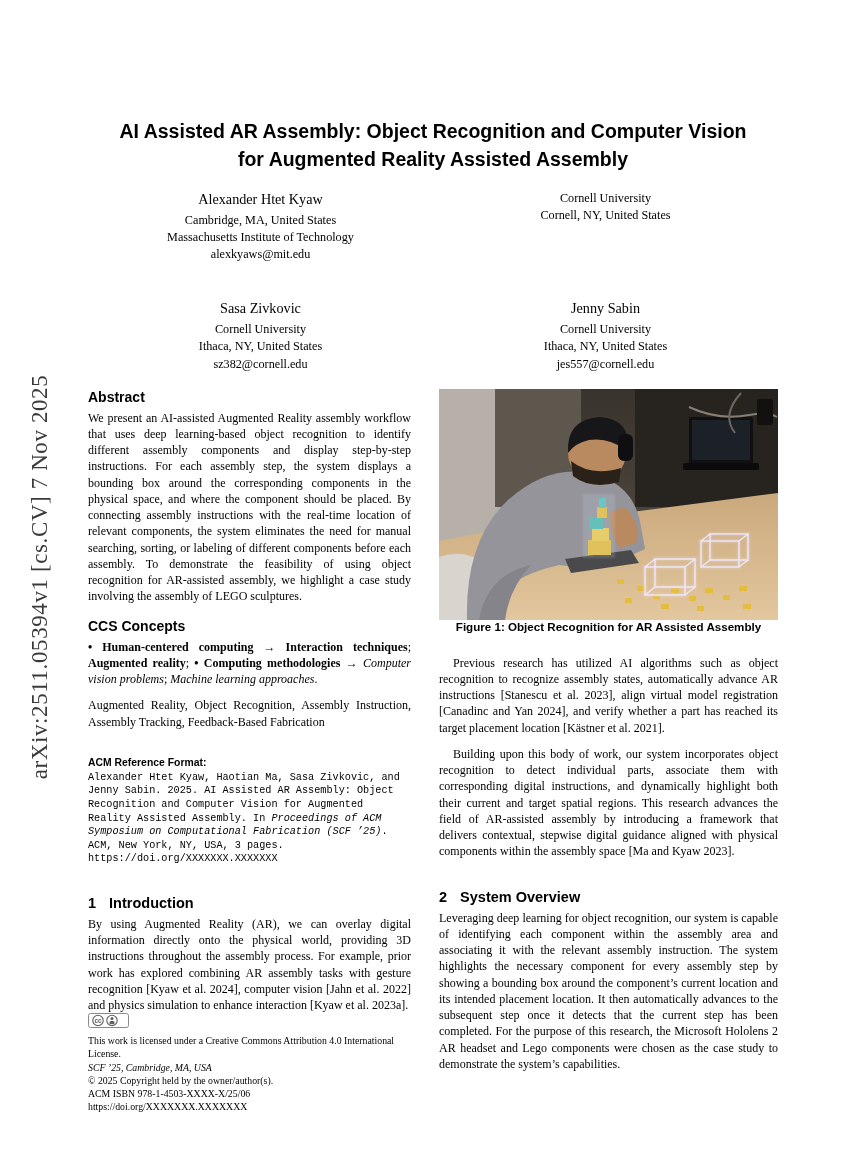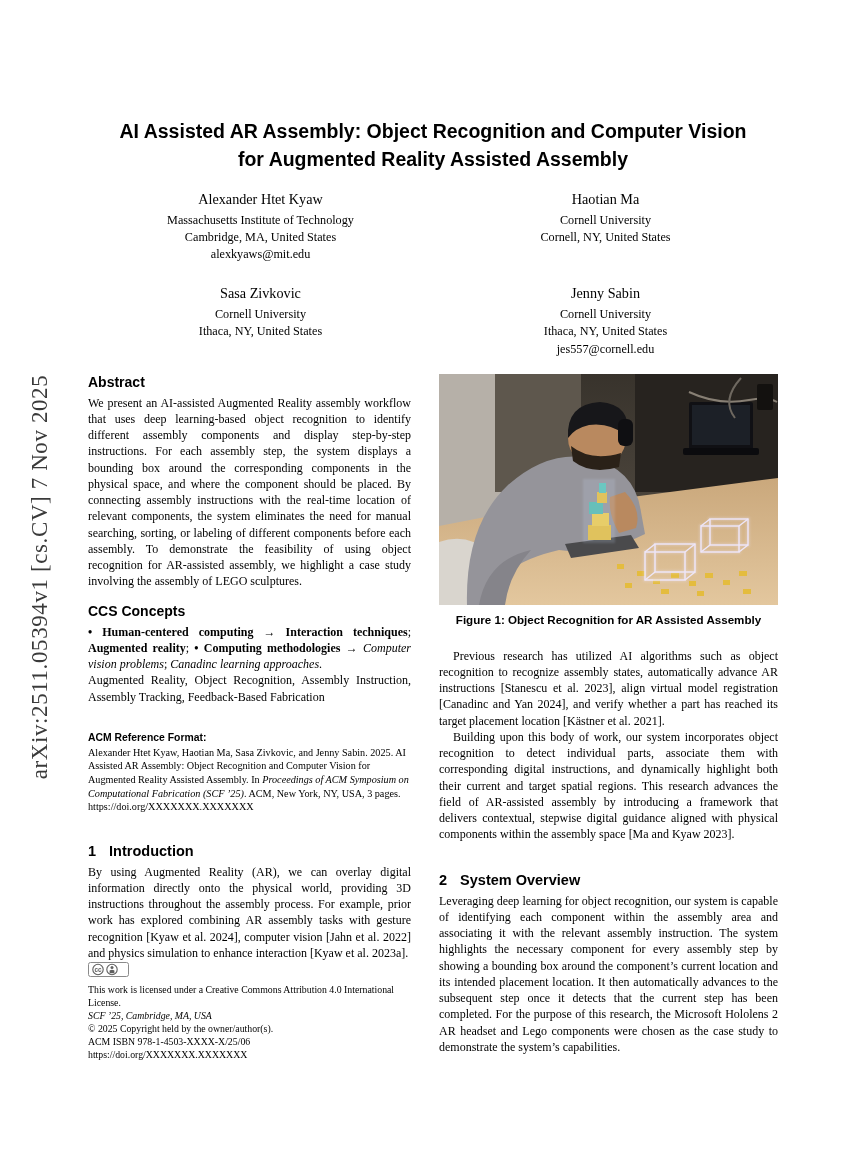--- a/index.html
+++ b/index.html
@@ -20,107 +20,107 @@
   }
 
   
   .title {
     font-family:"Liberation Sans", sans-serif; font-weight:bold;
     font-size:19.5px; line-height:1.42; text-align:center;
     padding:0 28px; margin-bottom:17px;
   }
   .authors {
     display:grid; grid-template-columns:1fr 1fr;
-    row-gap:21px; margin-bottom:16px;
+    row-gap:36px; margin-bottom:16px;
   }
   .author { text-align:center; font-size:12.2px; line-height:1.4; }
   .author .name { font-size:14.2px; margin-bottom:2px; }
 
   
   .columns { display:flex; gap:28px; min-height:692px; align-items:stretch; }
   .col { width:339px; }
   .col-left { display:flex; flex-direction:column; }
 
   .sec-head {
     font-family:"Liberation Sans", sans-serif; font-weight:bold;
     font-size:14px; margin:13px 0 5px 0;
   }
   .sec-head.first { margin-top:0; }
   .sec-head.numbered { font-size:14.5px; margin-top:29px; }
   .sec-head .sec-num { display:inline-block; margin-right:13px; }
 
   p.body { font-size:12px; line-height:1.355; text-align:justify; }
   p.body.indent { text-indent:14px; }
-  p.body + p.body { margin-top:0; }
+  p.body + p.body { margin-top:10px; }
   .ccs i { font-style:italic; }
 
   .small-head {
     font-family:"Liberation Sans", sans-serif; font-weight:bold;
     font-size:10.4px; margin:27px 0 3px 0;
   }
-  p.small { font-size:10.2px; line-height:1.33; text-align:left; }
+  p.small { font-size:10.2px; line-height:1.33; text-align:left;font-family:Liberation Mono, monospace; }
 
   
   .license { margin-top:auto; padding-bottom:4px; }
   .cc-badge { display:block; margin-bottom:6px; }
   .license p { font-size:9.8px; line-height:1.34; }
   .license .venue { font-style:italic; }
 
   
   figure { margin:0 0 22px 0; }
   .fig-photo { display:block; width:339px; height:231px; }
   figcaption {
     font-family:"Liberation Sans", sans-serif; font-weight:bold;
-    font-size:11.6px; text-align:center; margin-top:8px;
+    font-size:11.6px; text-align:center; margin-top:0;
   }
   .rc-para1 { margin-top:16px; }
 </style>
 </head>
 <body>
 
 <div class="watermark">arXiv:2511.05394v1  [cs.CV]  7 Nov 2025</div>
 
 <div class="page">
 
   <h1 class="title">AI Assisted AR Assembly: Object Recognition and Computer Vision for Augmented Reality Assisted Assembly</h1>
 
   <div class="authors">
     <div class="author">
       <div class="name">Alexander Htet Kyaw</div>
+      <div>Cambridge, MA, United States</div>
       <div>Massachusetts Institute of Technology</div>
-      <div>Cambridge, MA, United States</div>
       <div>alexkyaws@mit.edu</div>
     </div>
     <div class="author">
-      <div class="name">Haotian Ma</div>
       <div>Cornell University</div>
       <div>Cornell, NY, United States</div>
     </div>
     <div class="author">
       <div class="name">Sasa Zivkovic</div>
       <div>Cornell University</div>
       <div>Ithaca, NY, United States</div>
+      <div>sz382@cornell.edu</div>
     </div>
     <div class="author">
       <div class="name">Jenny Sabin</div>
       <div>Cornell University</div>
       <div>Ithaca, NY, United States</div>
       <div>jes557@cornell.edu</div>
     </div>
   </div>
 
   <div class="columns">
 
     <div class="col col-left">
 
       <h2 class="sec-head first">Abstract</h2>
       <p class="body">We present an AI-assisted Augmented Reality assembly workflow that uses deep learning-based object recognition to identify different assembly components and display step-by-step instructions. For each assembly step, the system displays a bounding box around the corresponding components in the physical space, and where the component should be placed. By connecting assembly instructions with the real-time location of relevant components, the system eliminates the need for manual searching, sorting, or labeling of different components before each assembly. To demonstrate the feasibility of using object recognition for AR-assisted assembly, we highlight a case study involving the assembly of LEGO sculptures.</p>
 
       <h2 class="sec-head">CCS Concepts</h2>
-      <p class="body ccs"><b>• Human-centered computing → Interaction techniques</b><span>; </span><b>Augmented reality</b><span>; </span><b>• Computing methodologies → </b><i>Computer vision problems</i><span>; </span><i>Canadinc learning approaches</i><span>.</span></p>
+      <p class="body ccs"><b>• Human-centered computing → Interaction techniques</b><span>; </span><b>Augmented reality</b><span>; </span><b>• Computing methodologies → </b><i>Computer vision problems</i><span>; </span><i>Machine learning approaches</i><span>.</span></p>
 
       <p class="body">Augmented Reality, Object Recognition, Assembly Instruction, Assembly Tracking, Feedback-Based Fabrication</p>
 
       <div class="small-head">ACM Reference Format:</div>
       <p class="small"><span>Alexander Htet Kyaw, Haotian Ma, Sasa Zivkovic, and Jenny Sabin. 2025. AI Assisted AR Assembly: Object Recognition and Computer Vision for Augmented Reality Assisted Assembly. In </span><i>Proceedings of ACM Symposium on Computational Fabrication (SCF ’25)</i><span>. ACM, New York, NY, USA, 3 pages. </span><br><span>https://doi.org/XXXXXXX.XXXXXXX</span></p>
 
       <h2 class="sec-head numbered"><span class="sec-num">1</span><span>Introduction</span></h2>
       <p class="body">By using Augmented Reality (AR), we can overlay digital information directly onto the physical world, providing 3D instructions throughout the assembly process. For example, prior work has explored combining AR assembly tasks with gesture recognition [Kyaw et al. 2024], computer vision [Jahn et al. 2022] and physics simulation to enhance interaction [Kyaw et al. 2023a].</p>
 
       <div class="license">

